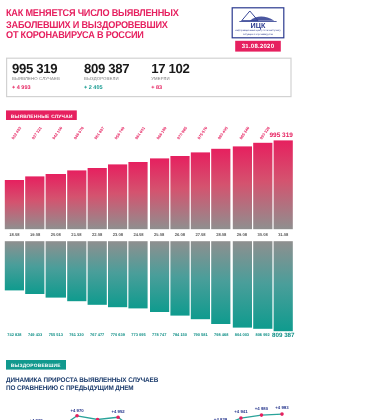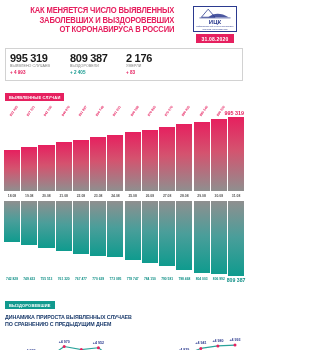--- a/index.html
+++ b/index.html
@@ -6,21 +6,21 @@
   body {
     width:248px; height:350px;
     background:#ffffff;
     font-family:"Liberation Sans", sans-serif;
     overflow:hidden;
     position:relative;
   }
 
   
   .header { display:flex; padding:6px 5px 2px 5px; }
-  .title-block { flex:1;text-align:right; }
+  .title-block { flex:1; }
   .title-line {
     font-size:8.2px; font-weight:bold; color:#e6205f;
     letter-spacing:-0.2px; line-height:9.6px;
     text-transform:uppercase;
     transform:scaleX(0.93); transform-origin:left center;
   }
   .logo-block { width:56px; display:flex; flex-direction:column; align-items:center; }
   .logo-box {
     width:44px; height:26px; border:0.8px solid #2b3a8f;
     display:flex; flex-direction:column; align-items:center; justify-content:center;
@@ -143,21 +143,21 @@
     <div class="stat-value">995 319</div>
     <div class="stat-label">выявлено случаев</div>
     <div class="stat-delta delta-pink">+ 4 993</div>
   </div>
   <div class="stat s2">
     <div class="stat-value">809 387</div>
     <div class="stat-label">выздоровели</div>
     <div class="stat-delta delta-teal">+ 2 405</div>
   </div>
   <div class="stat s3">
-    <div class="stat-value">2 176</div>
+    <div class="stat-value">17 102</div>
     <div class="stat-label">умерли</div>
     <div class="stat-delta delta-pink">+ 83</div>
   </div>
 </div>
 
 <div class="tag-row">
   <span class="tag tag-pink">выявленные случаи</span>
 </div>
 
 <div class="charts">

